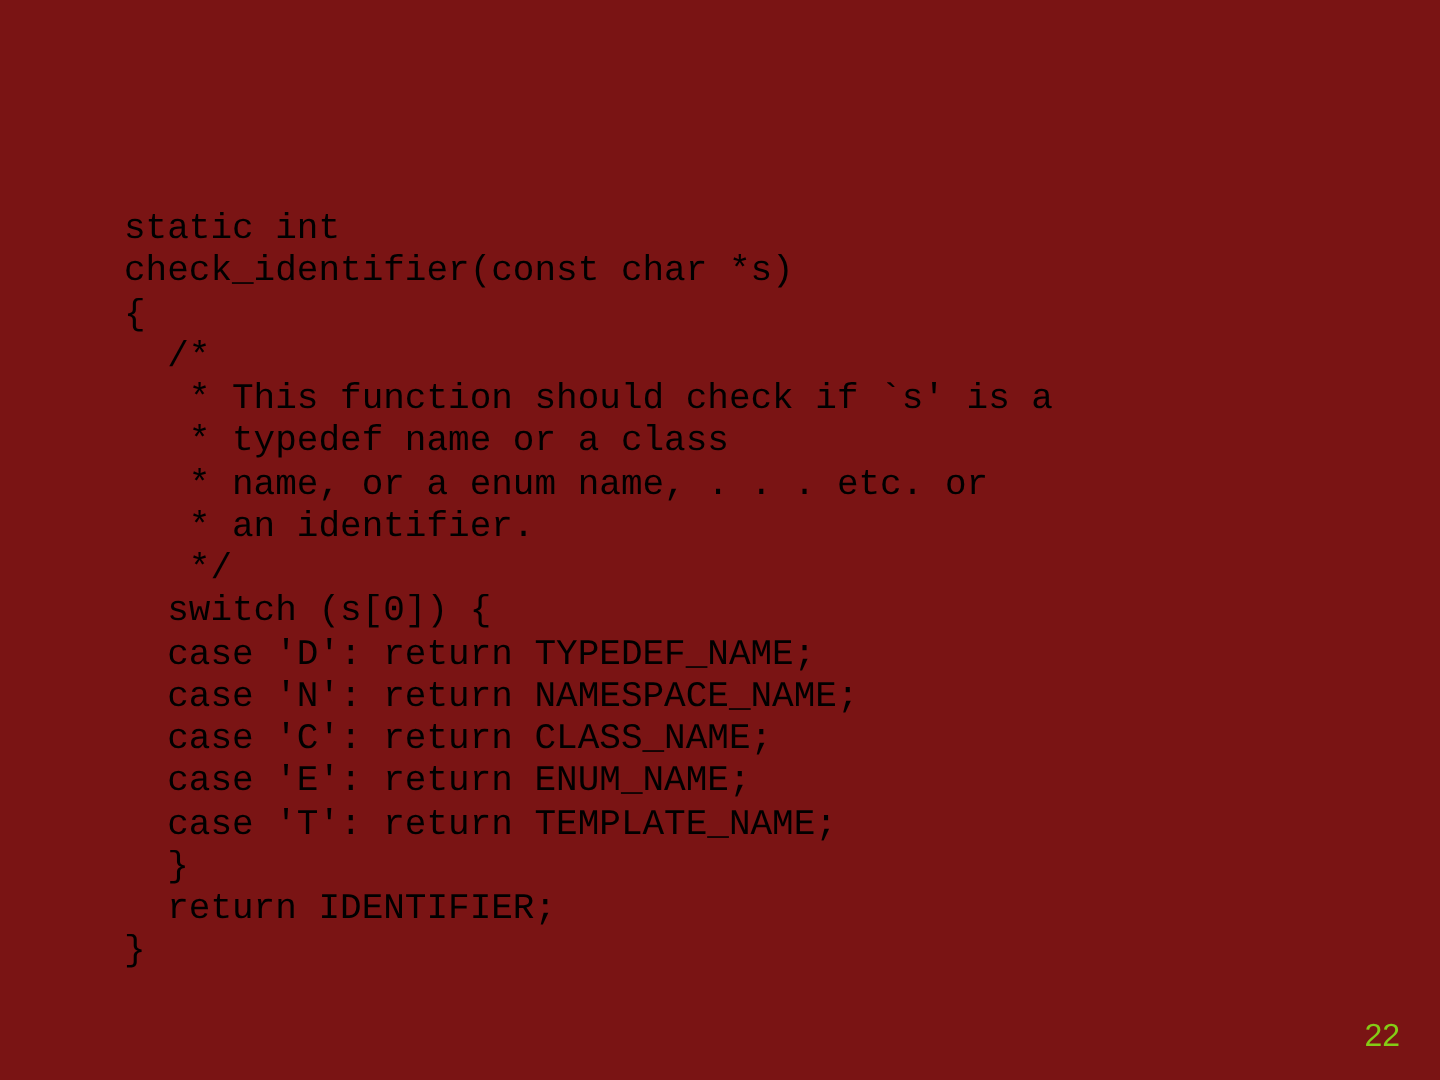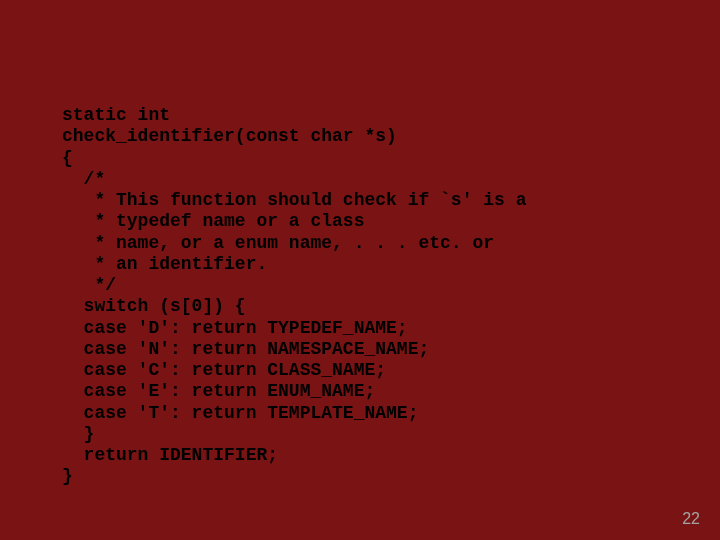--- a/index.html
+++ b/index.html
@@ -17,28 +17,28 @@
     height: 540px;
     box-sizing: border-box;
   }
   .code-block {
     position: absolute;
     top: 84px;
     left: 62px;
     color: #000;
     font-size: 18px;
     line-height: 1.18;
-    font-weight: bold;
+    font-weight: normal;
     white-space: pre;
   }
   .page-num {
     position: absolute;
     bottom: 12px;
     right: 20px;
-    color: #a3a3a3;
+    color: #84cc16;
     font-family: Arial, sans-serif;
     font-size: 16px;
     text-align: right;
   }
 </style>
 </head>
 <body>
 
 <div class="slide">
   <div class="code-block">

